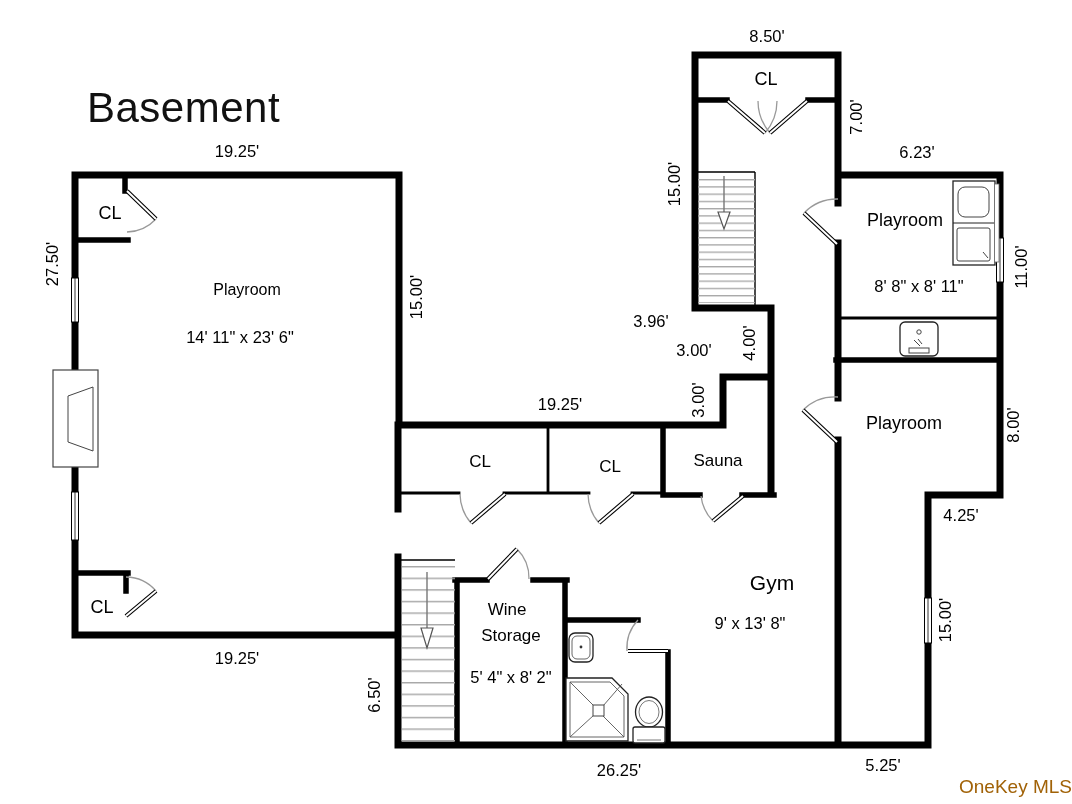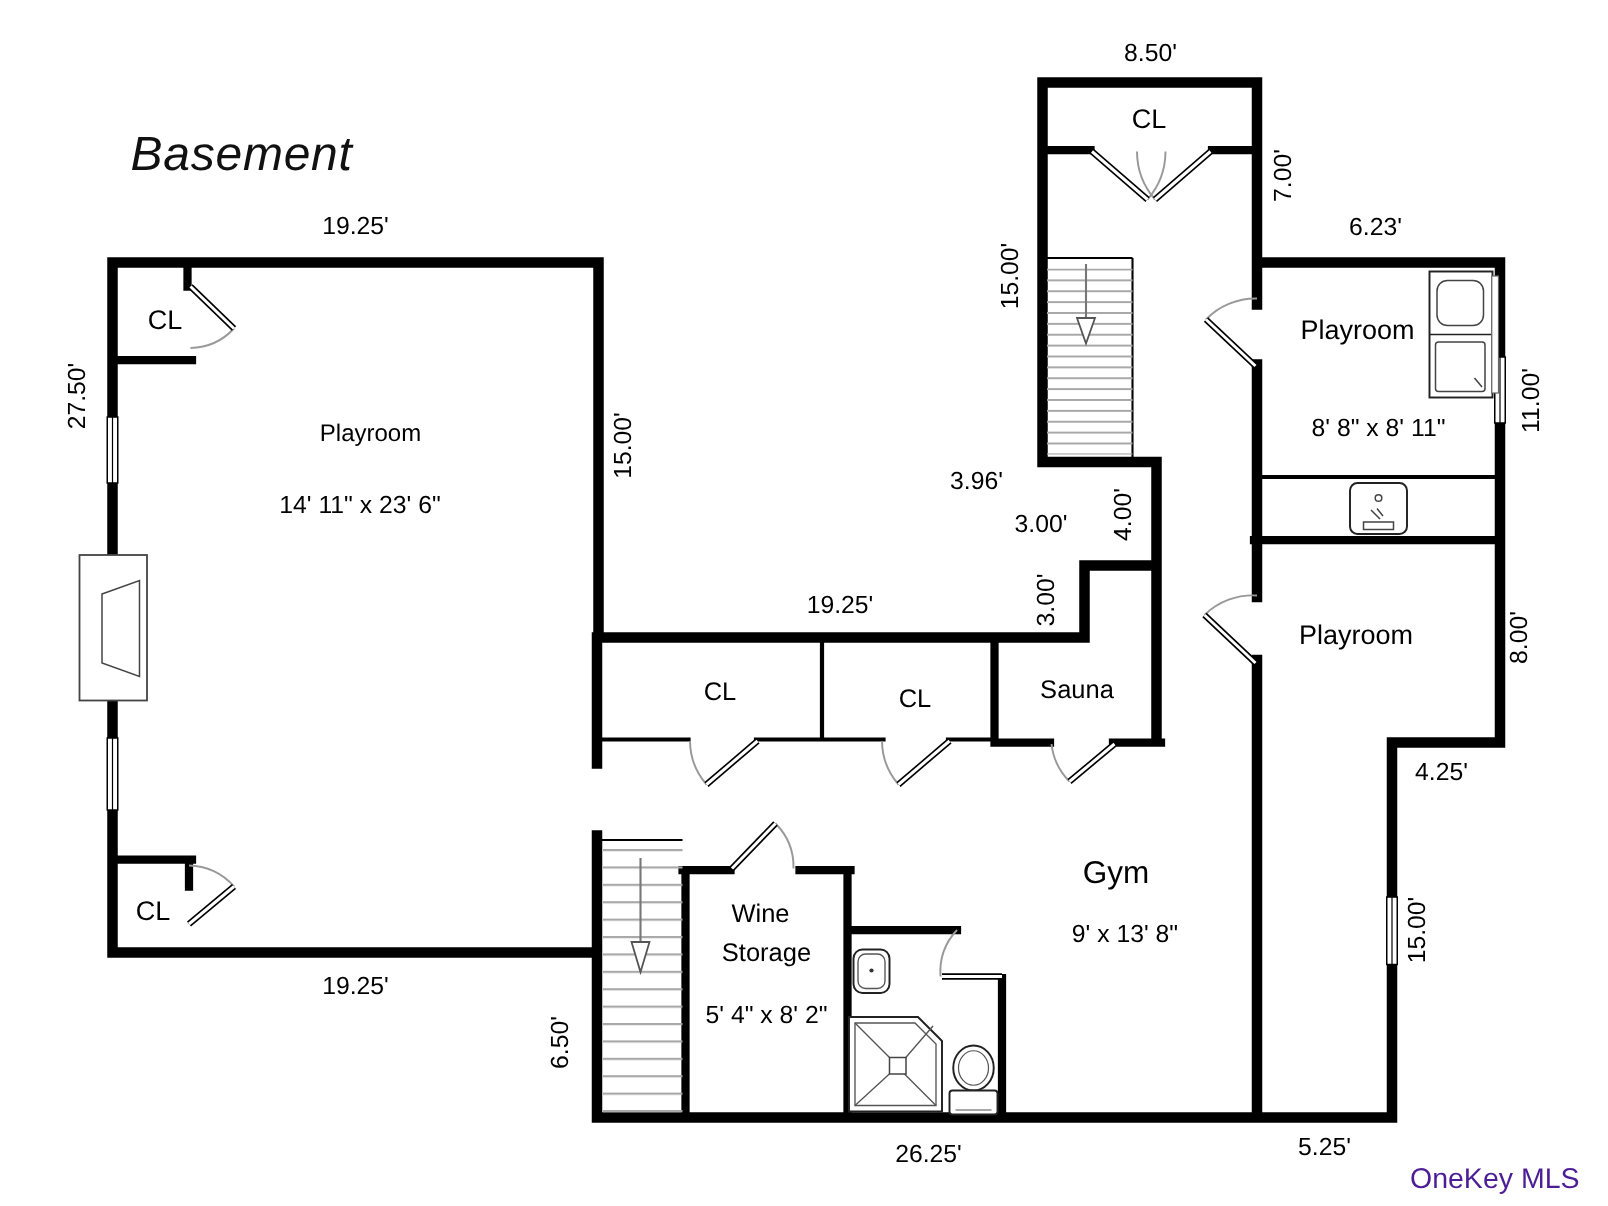--- a/index.html
+++ b/index.html
@@ -5,24 +5,24 @@
   html,body{margin:0;padding:0;background:#fff;}
   .canvas{position:relative;width:1072px;height:804px;background:#fff;overflow:hidden;
           font-family:"Liberation Sans",sans-serif;}
   .canvas svg{position:absolute;left:0;top:0;}
   .lbl{position:absolute;color:#000;white-space:nowrap;transform:translate(-50%,-50%);
        font-family:"Liberation Sans",sans-serif;line-height:1;}
   .vlbl{transform:translate(-50%,-50%) rotate(-90deg);}
   .dim{font-size:16.5px;}
   .room{font-size:18px;}
   .room-lg{font-size:16px;}
-  .room-xl{font-size:21px;}
+  .room-xl{font-size:21px;margin-left:28px;}
   .room-sm{font-size:17px;}
-  .title{position:absolute;left:87px;top:84px;font-size:32px;color:#111;letter-spacing:0.5px;font-style:italic;}
-  .wm{position:absolute;right:19px;bottom:6px;font-size:19px;color:#4c1d95;}
+  .title{position:absolute;left:87px;top:84px;font-size:42px;color:#111;letter-spacing:0.5px;}
+  .wm{position:absolute;right:0;bottom:6px;font-size:19px;color:#a16207;}
 </style>
 </head>
 <body>
 
 <div class="canvas">
 
   <svg width="1072" height="804" viewBox="0 0 1072 804">
     <defs>
       <pattern id="tr1" x="698" y="179" width="57" height="7.25" patternUnits="userSpaceOnUse">
         <line x1="0" y1="0.7" x2="57" y2="0.7" stroke="#a8a8a8" stroke-width="1.4"></line>

